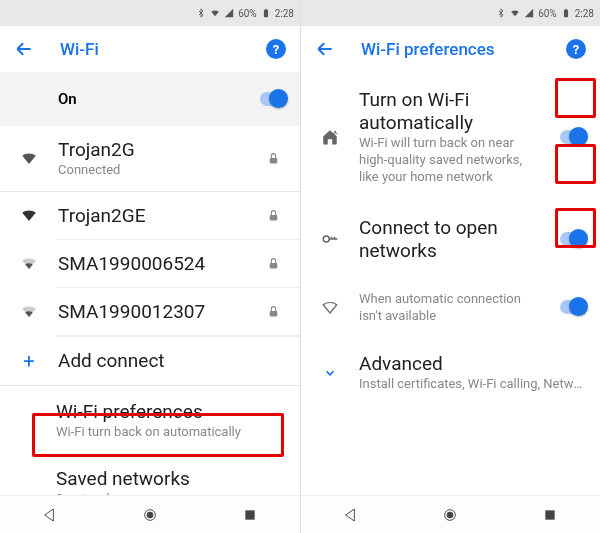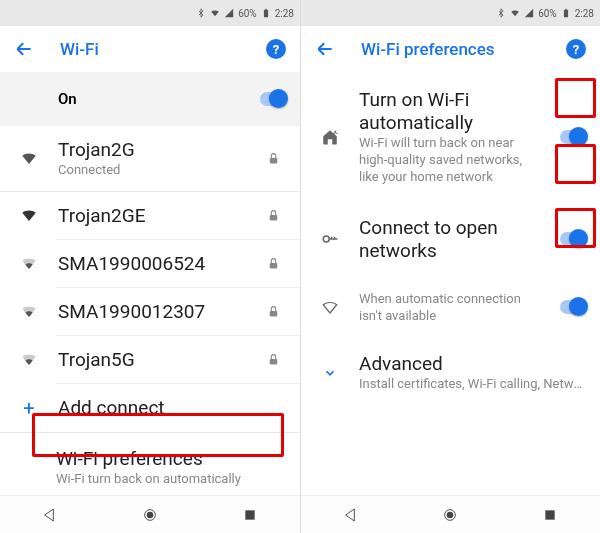--- a/index.html
+++ b/index.html
@@ -158,37 +158,20 @@
             <div class="primary">SMA1990012307</div>
           </div>
         <div class="right">
             <svg width="13" height="13" viewBox="0 0 24 24" fill="#888">
               <rect x="5" y="11" width="14" height="10" rx="2"></rect>
               <path d="M8 11V7a4 4 0 018 0v4" fill="none" stroke="#888" stroke-width="2"></path>
             </svg>
           </div>
       </div>
       <div class="divider"></div>
-      <div class="row">
-        <div class="iconcol">
-            <svg width="18" height="18" viewBox="0 0 24 24">
-              <path d="M12 20l9-11c-5-4-13-4-18 0l9 11z" fill="#ccc"></path>
-              <path d="M12 20l5-6c-3-2.4-7-2.4-10 0l5 6z" fill="#555"></path>
-            </svg>
-          </div>
-        <div class="textcol">
-            <div class="primary">Trojan5G</div>
-          </div>
-        <div class="right">
-            <svg width="13" height="13" viewBox="0 0 24 24" fill="#888">
-              <rect x="5" y="11" width="14" height="10" rx="2"></rect>
-              <path d="M8 11V7a4 4 0 018 0v4" fill="none" stroke="#888" stroke-width="2"></path>
-            </svg>
-          </div>
-      </div>
       <div class="divider"></div>
       <div class="row">
         <div class="iconcol">
             <span class="plus">+</span>
           </div>
         <div class="textcol">
             <div class="primary">Add connect</div>
           </div>
       </div>
       <div class="full-divider"></div>

